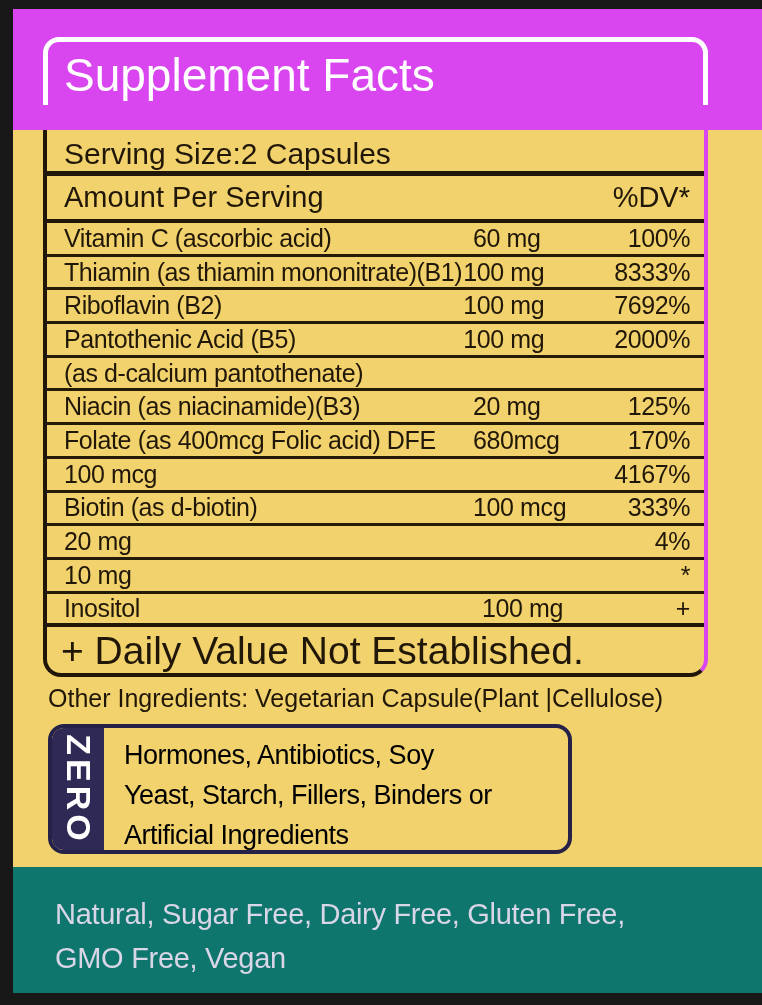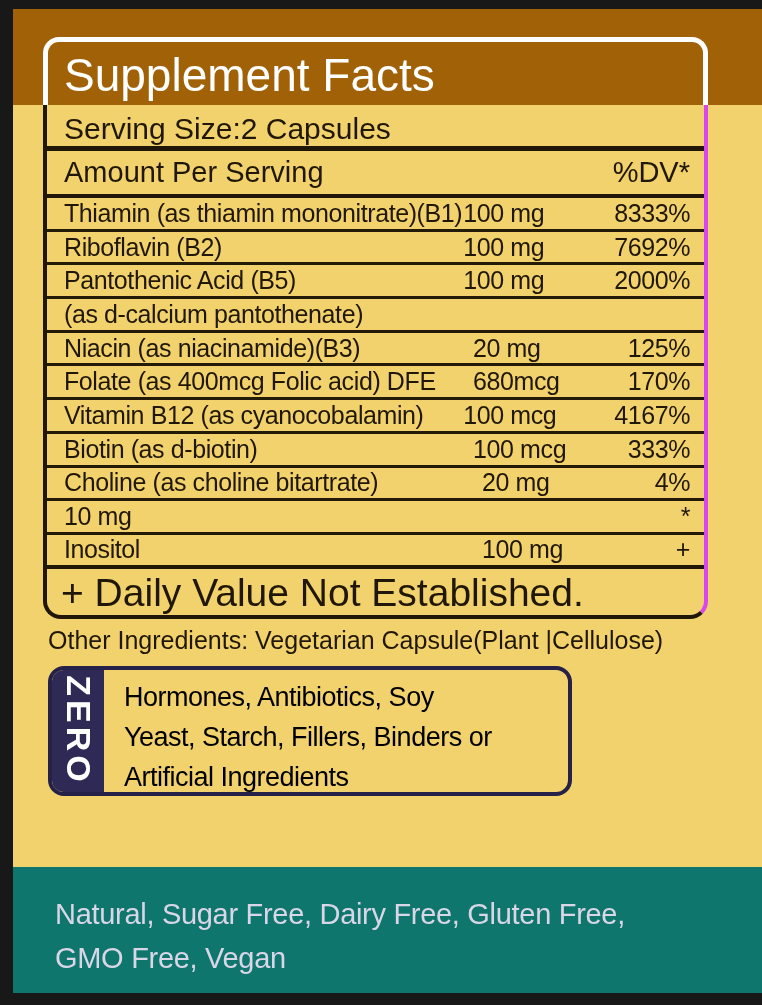--- a/index.html
+++ b/index.html
@@ -2,21 +2,21 @@
 <html><head>
 <meta charset="utf-8">
 <style>
   html,body{margin:0;padding:0;background:#101010;}
   *{box-sizing:border-box;}
   body{font-family:"Liberation Sans","DejaVu Sans",sans-serif;}
   .frame{width:762px;height:1005px;background:#181818;padding:9px 0 12px 13px;overflow:hidden;}
   .label{width:749px;height:984px;background:#f2d26c;display:flex;flex-direction:column;}
 
   
-  .top-band{height:96px;background:#a16207;position:relative;flex:0 0 auto;}
+  .top-band{height:121px;background:#d946ef;position:relative;flex:0 0 auto;}
   .title-box{position:absolute;left:30px;top:28px;width:665px;height:68px;
     border:5px solid #ffffff;border-bottom:none;border-radius:16px 16px 0 0;
     display:flex;align-items:center;}
   .title{color:#ffffff;font-size:46px;font-weight:400;letter-spacing:0px;padding:2px 0 0 16px;white-space:nowrap;}
 
   
   .facts-panel{flex:0 0 auto;margin-left:30px;width:665px;
     border-left:4px solid #201708;border-right:4px solid #d946ef;border-bottom:4px solid #201708;
     border-radius:0 0 18px 18px;color:#201708;}
   .serving{height:46px;line-height:48px;font-size:30px;padding-left:17px;
@@ -65,20 +65,25 @@
 
     <div class="facts-panel">
       <div class="serving">Serving Size:2 Capsules</div>
 
       <div class="hdr-row">
         <div class="hdr-amount">Amount Per Serving</div>
         <div class="hdr-dv">%DV*</div>
       </div>
 
       <div class="t-row">
+        <div class="c-name">Vitamin C (ascorbic acid)</div>
+        <div class="c-amt">60 mg</div>
+        <div class="c-dv">100%</div>
+      </div>
+      <div class="t-row">
         <div class="c-name">Thiamin (as thiamin mononitrate)(B1)</div>
         <div class="c-amt">100 mg</div>
         <div class="c-dv">8333%</div>
       </div>
       <div class="t-row">
         <div class="c-name">Riboflavin (B2)</div>
         <div class="c-amt">100 mg</div>
         <div class="c-dv">7692%</div>
       </div>
       <div class="t-row">
@@ -95,31 +100,29 @@
         <div class="c-name">Niacin (as niacinamide)(B3)</div>
         <div class="c-amt">20 mg</div>
         <div class="c-dv">125%</div>
       </div>
       <div class="t-row">
         <div class="c-name">Folate (as 400mcg Folic acid) DFE</div>
         <div class="c-amt">680mcg</div>
         <div class="c-dv">170%</div>
       </div>
       <div class="t-row">
-        <div class="c-name">Vitamin B12 (as cyanocobalamin)</div>
         <div class="c-amt">100 mcg</div>
         <div class="c-dv">4167%</div>
       </div>
       <div class="t-row">
         <div class="c-name">Biotin (as d-biotin)</div>
         <div class="c-amt">100 mcg</div>
         <div class="c-dv">333%</div>
       </div>
       <div class="t-row">
-        <div class="c-name">Choline (as choline bitartrate)</div>
         <div class="c-amt">20 mg</div>
         <div class="c-dv">4%</div>
       </div>
       <div class="t-row">
         <div class="c-amt">10 mg</div>
         <div class="c-dv">*</div>
       </div>
       <div class="t-row last">
         <div class="c-name">Inositol</div>
         <div class="c-amt">100 mg</div>

